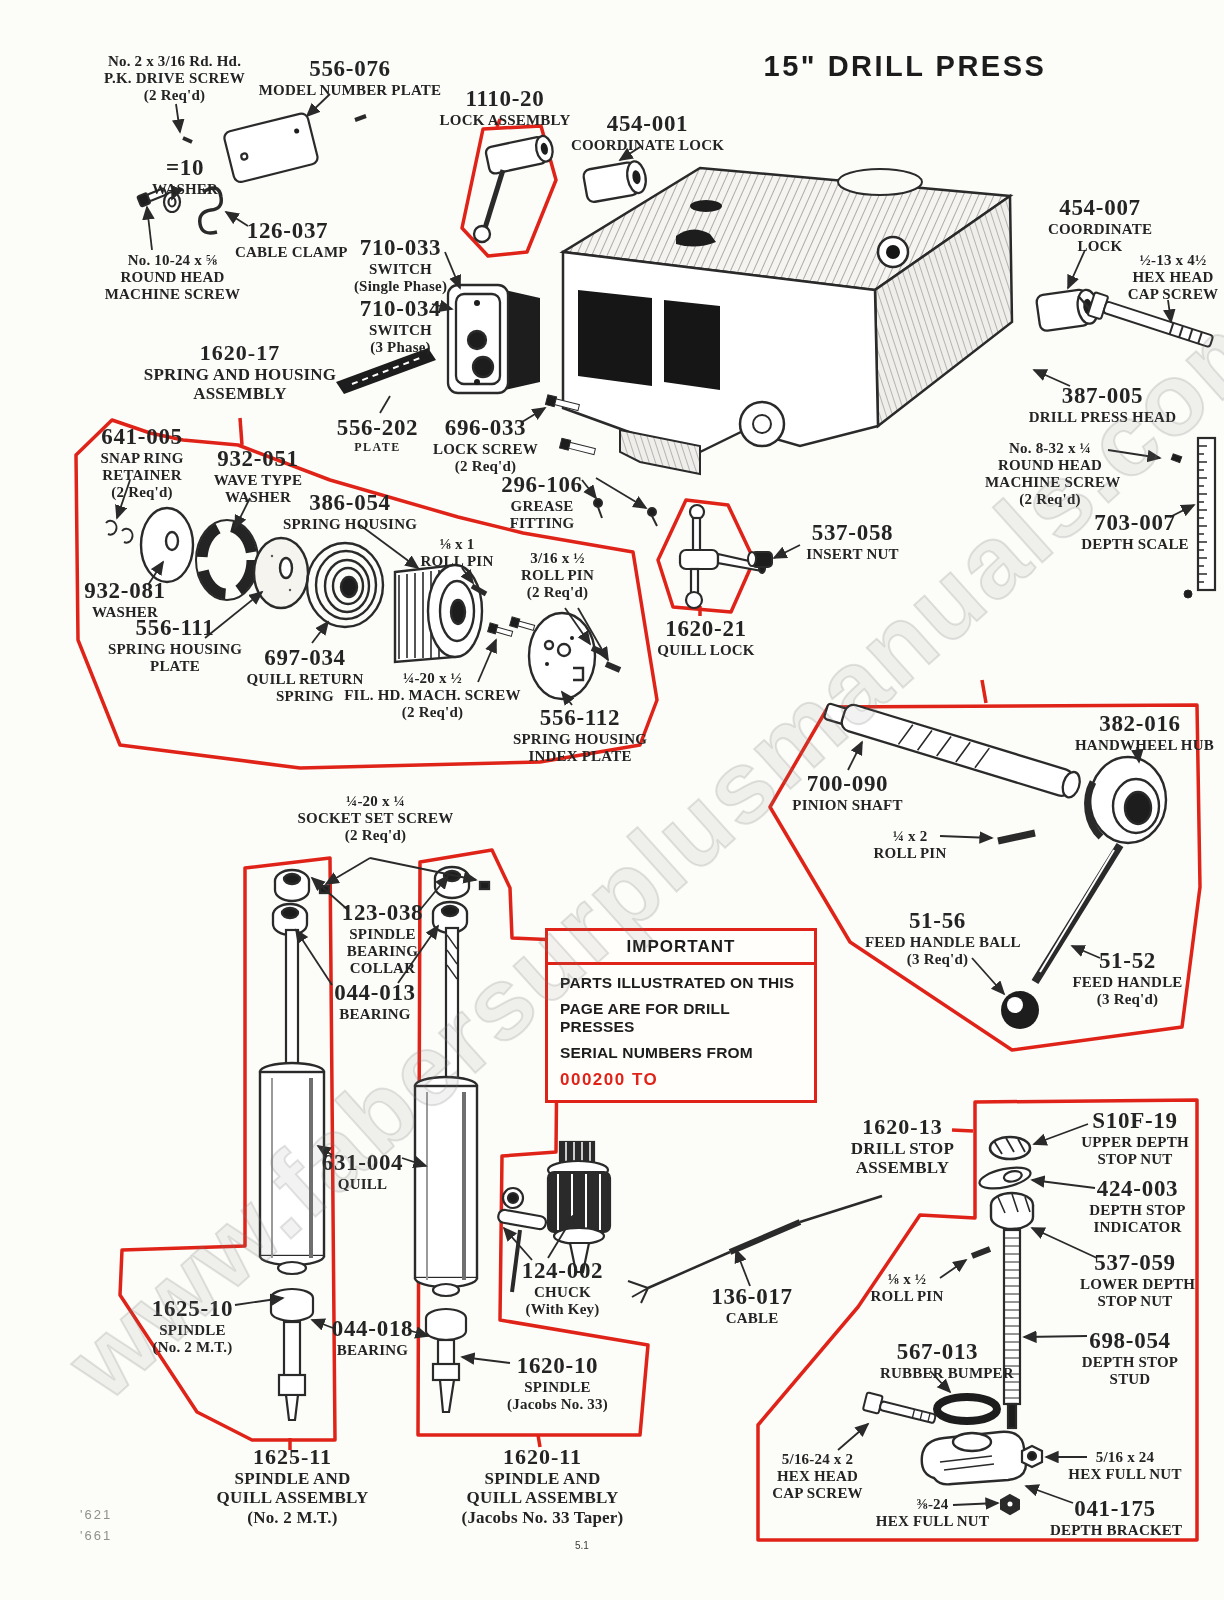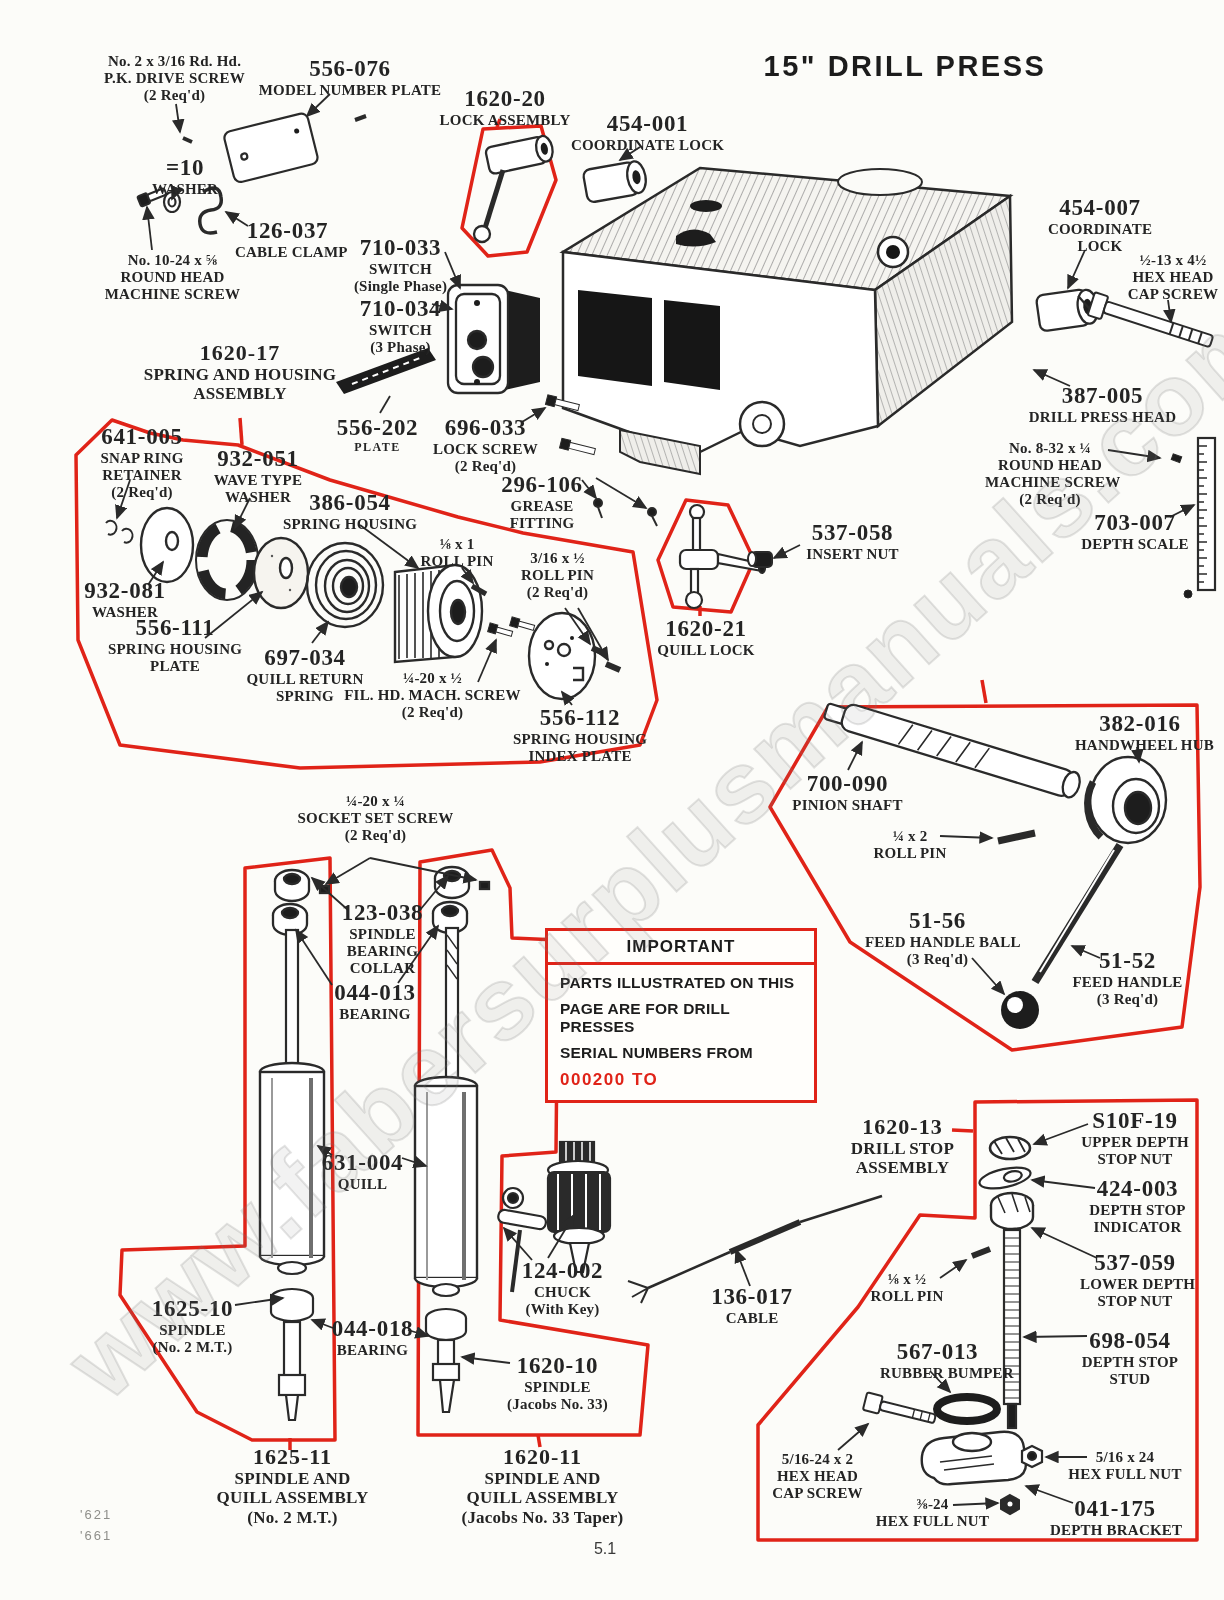--- a/index.html
+++ b/index.html
@@ -16,22 +16,22 @@
   .title-block .t{display:block;font-weight:700;font-size:29px;letter-spacing:2.5px;line-height:1.25;}
   .imp{position:absolute;left:545px;top:928px;width:266px;border:3.5px solid #e02318;background:#fffefb;z-index:3;}
   .imp .hd{border-bottom:3.5px solid #e02318;text-align:center;font-weight:700;font-size:17px;
            padding:6px 0 5px 0;letter-spacing:1px;color:#1c1c1c;}
   .imp .bd{padding:9px 8px 10px 12px;}
   .imp .bl{display:block;font-weight:700;font-size:15.5px;margin-bottom:8px;letter-spacing:.2px;color:#1c1c1c;}
   .imp .serial{display:block;font-weight:700;font-size:17px;letter-spacing:1.5px;color:#e02318;}
   .wm{position:absolute;left:45px;top:1335px;transform:rotate(-42deg);transform-origin:0 0;
       font-size:102px;font-weight:700;white-space:nowrap;z-index:4;letter-spacing:2px;
       color:rgba(125,125,125,0.10);-webkit-text-stroke:2px rgba(120,120,120,0.20);pointer-events:none;}
-  .pageno{position:absolute;left:575px;top:1540px;width:60px;text-align:center;
-          font-size:16px;color:#3a3a3a;z-index:3;}
+  .pageno{position:absolute;left:575px;top:1540px;width:60px;
+          font-size:10px;color:#3a3a3a;z-index:3;}
   .stamp{position:absolute;left:68px;top:1505px;font-size:13px;color:#8f8f8b;
          line-height:1.6;letter-spacing:2px;z-index:3;}
   .stamp span{display:block;margin-left:12px;}
 </style>
 </head>
 <body>
 
 <div class="page">
 
 <svg class="art" width="1224" height="1600" viewBox="0 0 1224 1600">
@@ -466,21 +466,21 @@
 <div class="lbl" style="left:92px;top:53px;width:165px">
   <span class="ln">No. 2 x 3/16 Rd. Hd.</span>
   <span class="ln">P.K. DRIVE SCREW</span>
   <span class="ln">(2 Req'd)</span>
 </div>
 <div class="lbl" style="left:255px;top:56px;width:190px">
   <span class="ln pn">556-076</span>
   <span class="ln">MODEL NUMBER PLATE</span>
 </div>
 <div class="lbl" style="left:425px;top:86px;width:160px">
-  <span class="ln pn">1620-20</span>
+  <span class="ln pn">1110-20</span>
   <span class="ln">LOCK ASSEMBLY</span>
 </div>
 <div class="lbl" style="left:570px;top:111px;width:155px">
   <span class="ln pn">454-001</span>
   <span class="ln">COORDINATE LOCK</span>
 </div>
 <div class="lbl" style="left:135px;top:155px;width:100px">
   <span class="ln pn">=10</span>
   <span class="ln">WASHER</span>
 </div>

